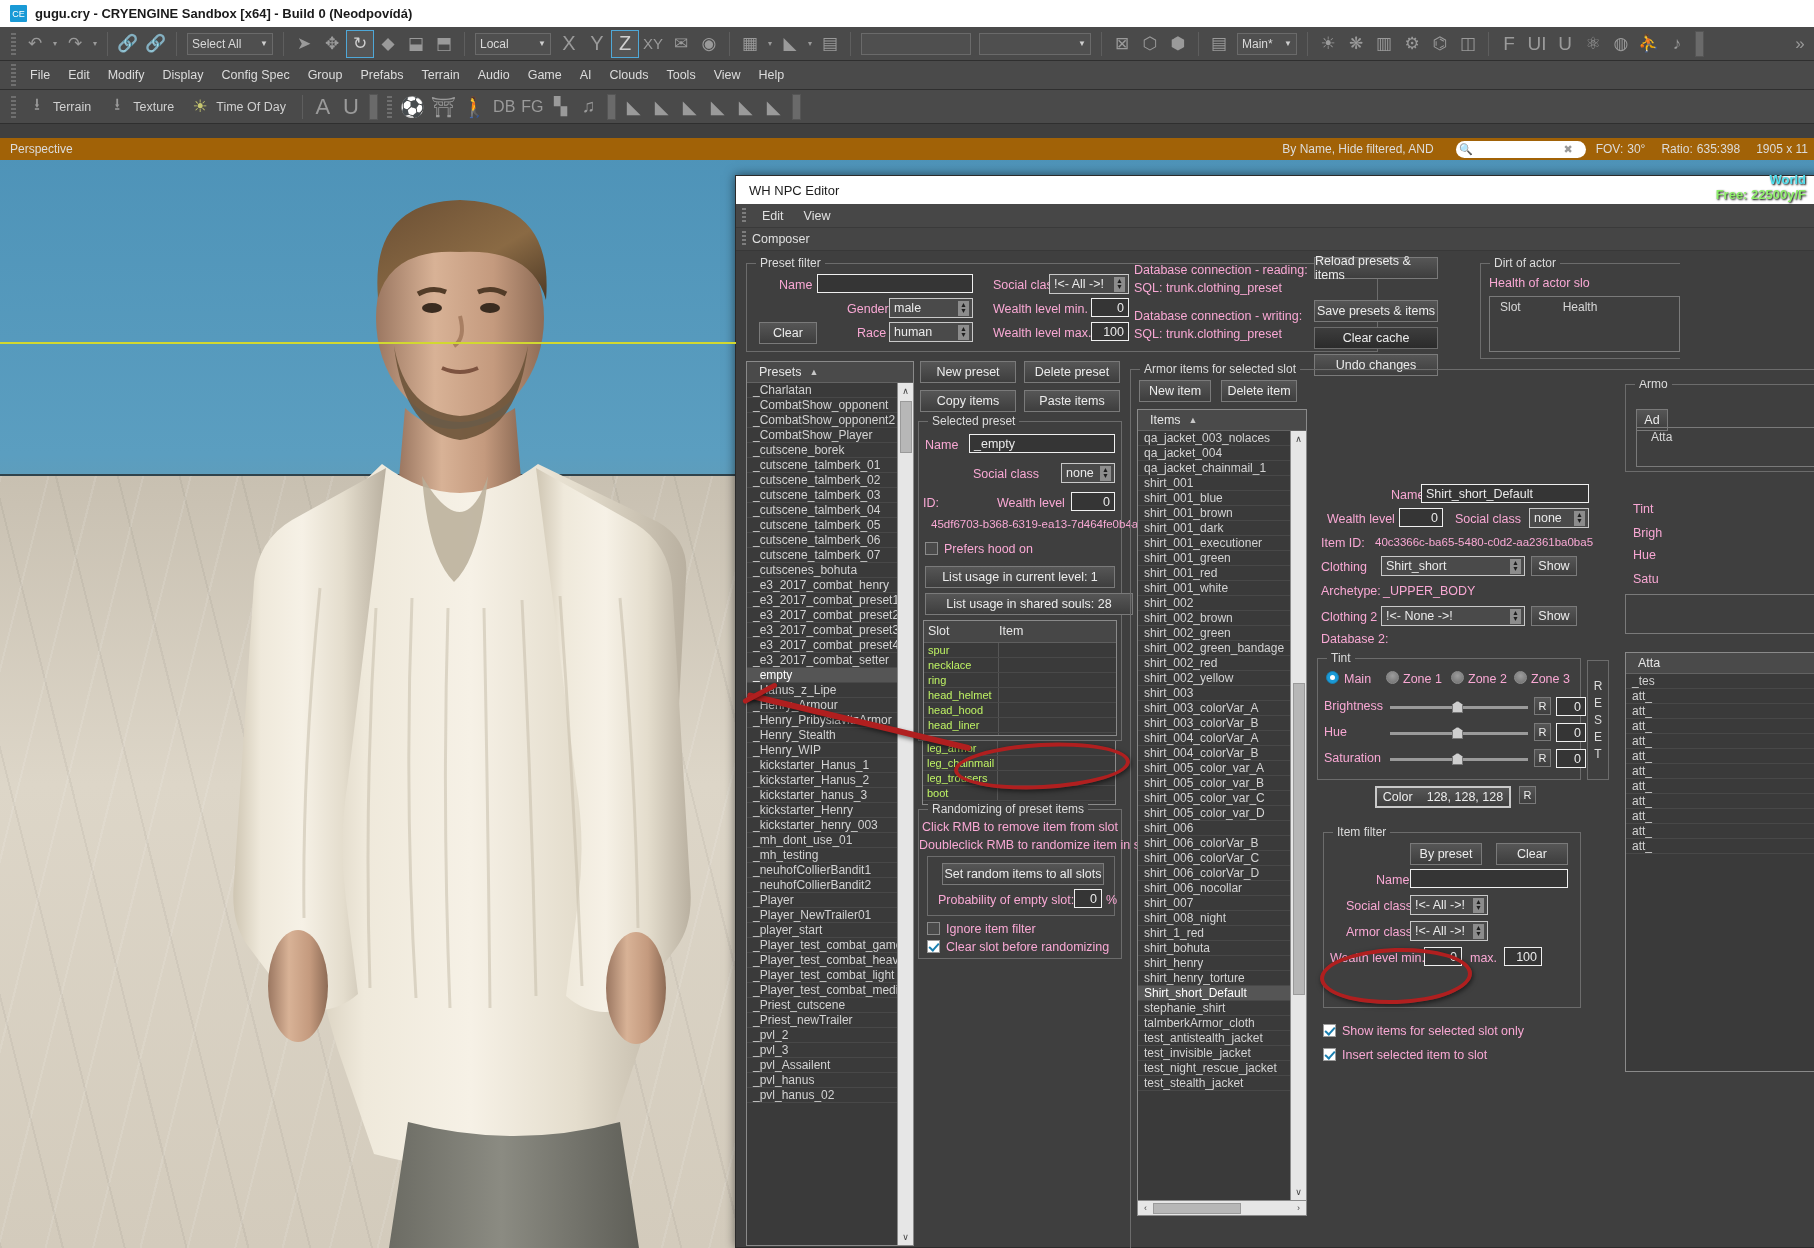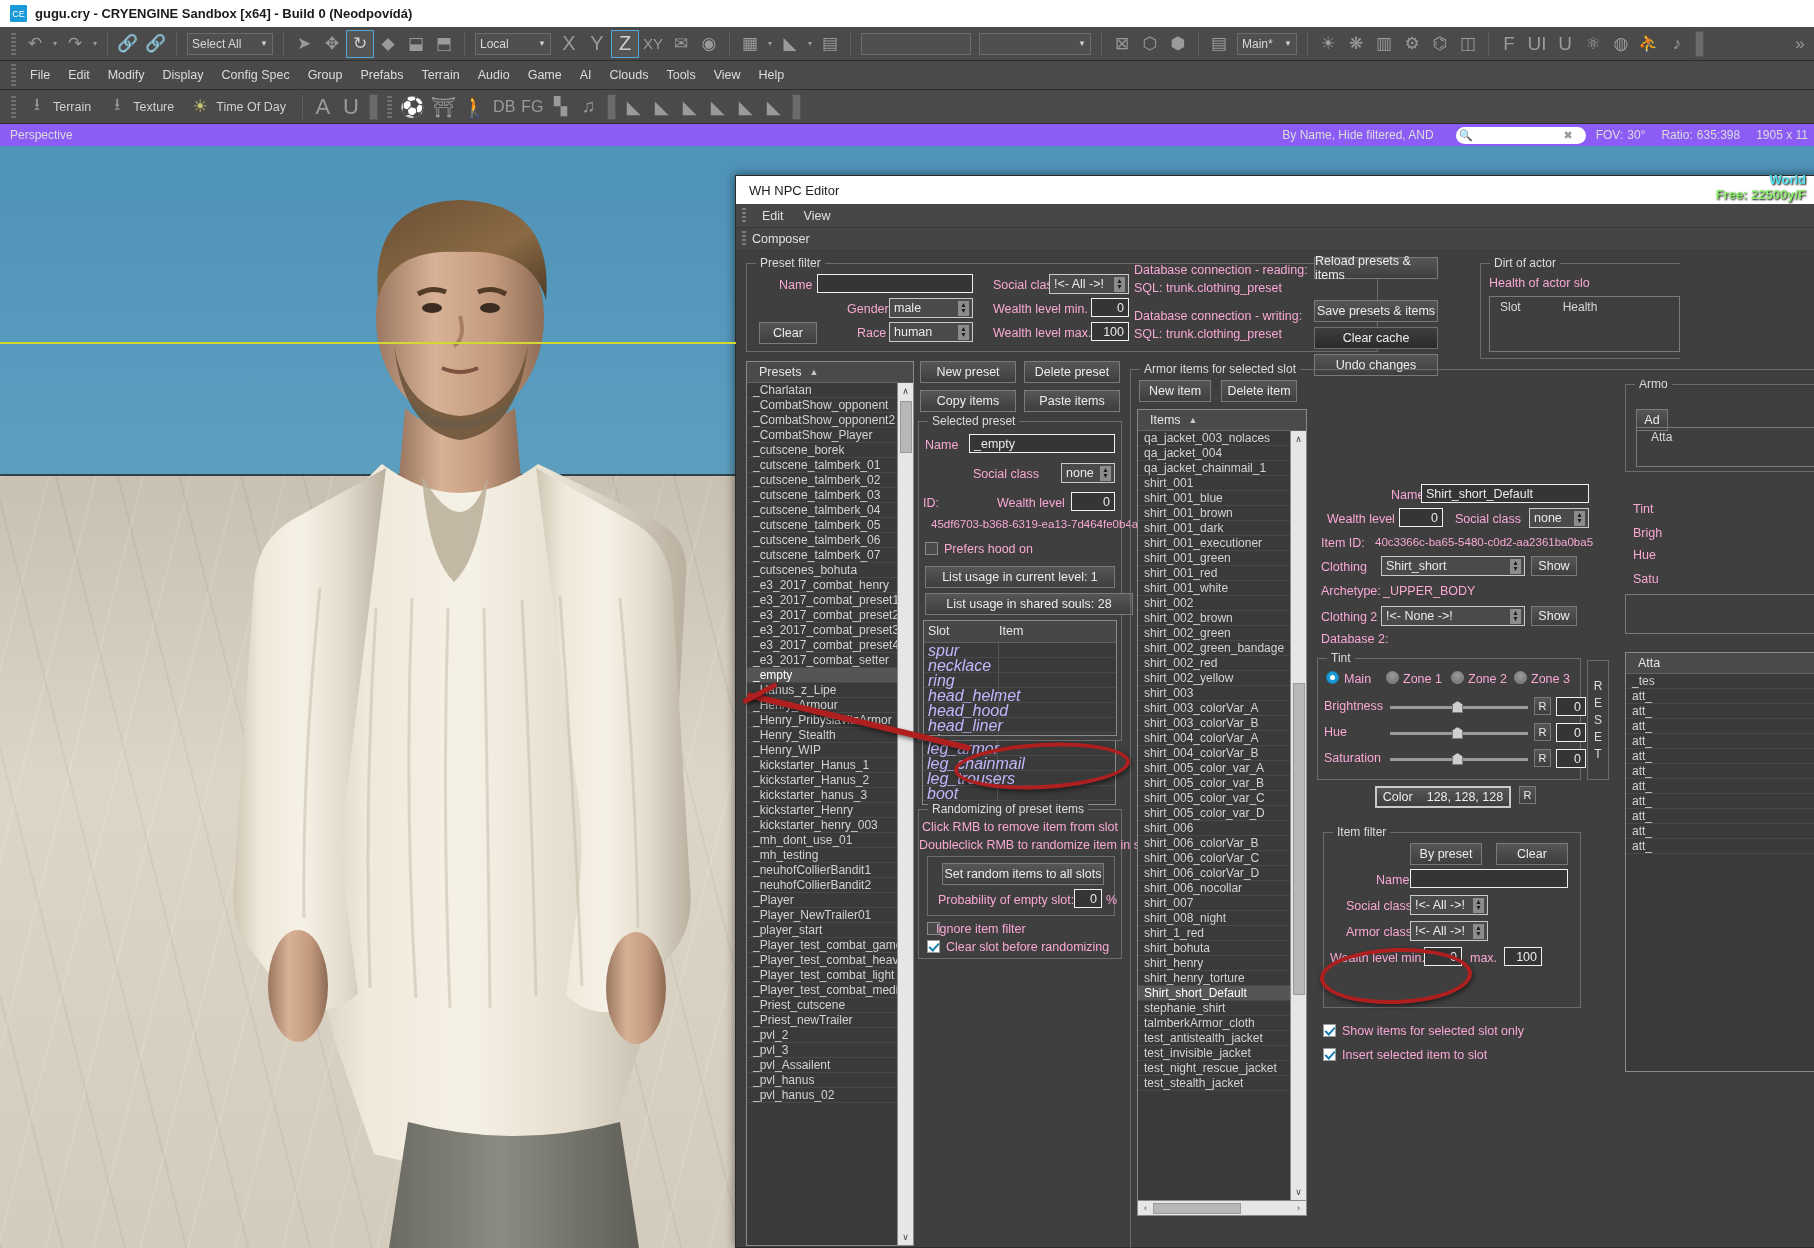--- a/index.html
+++ b/index.html
@@ -50,22 +50,22 @@
   }
   .tb-lbl { color:#d0d0d0;font-size:12.5px;margin:0 8px 0 2px;cursor:default;}
   .tb-icon-txt { display:flex;align-items:center;color:#9a9a9a;padding:0 2px;}
   .scroll-grip { width:9px;height:26px;background:#6a6a6a;border:1px solid #555;margin:0 4px;}
   
   #viewport {
     position:absolute; left:0; top:124px; width:1814px; height:1124px;
     overflow:hidden;
   }
   #vp-header {
-    position:absolute;left:0;top:0;width:100%;height:22px;
-    background:#8b5cf6; display:flex;align-items:center;
+    position:absolute;left:0;top:14px;width:100%;height:22px;
+    background:#a16207; display:flex;align-items:center;
     font-size:12px;color:#dcdcdc; z-index:5;gap:9px;
   }
   #vp-header .persp { padding-left:10px; }
   #vp-header .right { margin-left:auto; display:flex;align-items:center;gap:0px;padding-right:6px;}
   #vp-search {
     width:130px;height:17px;background:#fff;border-radius:9px;
     display:flex;align-items:center;padding:0 4px;margin:0 10px 0 6px;color:#555;
   }
   .vp-stat { font-size:12px;color:#dcdcdc;margin-right:16px; }
   
@@ -143,21 +143,21 @@
   .lb-head .sortarrow { margin-left:8px;font-size:9px;color:#c8c8c8; }
   .lb-rows { overflow:hidden; }
   .lb-row {
     height:15px;line-height:15px;padding-left:6px;font-size:12px;color:#d3d3d3;
     border-bottom:1px solid #484848;white-space:nowrap;overflow:hidden;cursor:default;
   }
   .lb-row.sel { background:#555555;color:#ffffff; }
   
   .tbl-head { height:22px;background:#474747;border-bottom:1px solid #5f5f5f;display:flex;
     font-size:12.5px;color:#e6e6e6;align-items:center;}
-  .tbl-row { height:15px;display:flex;font-size:16px;color:#c4b5fd;border-bottom:1px solid #494949;font-style:italic;}
+  .tbl-row { height:15px;display:flex;font-size:11px;color:#bef264;border-bottom:1px solid #494949;}
   .tbl-c1 { width:75px;padding-left:4px;line-height:15px;border-right:1px solid #565656; }
   .tbl-c2 { flex:1;padding-left:56px;line-height:15px; }
   
   .vsb { position:absolute;right:0;top:0;width:16px;bottom:0;background:#e6e6e6;
     border-left:1px solid #8a8a8a;}
   .vsb .ar { height:16px;display:flex;align-items:center;justify-content:center;
     font-size:9px;color:#444;background:#e6e6e6;}
   .vsb .thumb { position:absolute;left:2px;width:12px;background:#b7b7b7;border:1px solid #9a9a9a;}
   .hsb { position:absolute;left:0;right:0;bottom:0;height:15px;background:#e6e6e6;
     border-top:1px solid #8a8a8a;display:flex;align-items:center;}
@@ -658,21 +658,21 @@
       <span class="gb-t">Randomizing of preset items</span>
       <div class="lbl" style="position:absolute;left:0;top:10px;width:100%;text-align:center">Click RMB to remove item from slot</div>
       <div class="lbl" style="position:absolute;left:0;top:28px;width:100%;text-align:center">Doubleclick RMB to randomize item in slot</div>
       <div style="position:absolute;left:8px;top:46px;width:188px;height:60px;border:1px solid #6c6c6c">
         <div class="btn" style="position:absolute;left:14px;top:6px;width:162px">Set random items to all slots</div>
         <span class="lbl" style="position:absolute;left:10px;top:36px">Probability of empty slot:</span>
         <div class="fld num" style="position:absolute;left:146px;top:32px;width:28px">0</div>
         <span class="lbl" style="position:absolute;left:178px;top:36px">%</span>
       </div>
       <span style="position:absolute;left:8px;top:112px" class="chk off"></span>
-      <span class="lbl" style="position:absolute;left:17px;top:112px">Ignore item filter</span>
+      <span class="lbl" style="position:absolute;left:27px;top:112px">Ignore item filter</span>
       <span style="position:absolute;left:8px;top:130px" class="chk on"></span>
       <span class="lbl" style="position:absolute;left:27px;top:130px">Clear slot before randomizing</span>
     </div>
 
     <div class="gb" style="left:394px;top:118px;width:686px;height:880px">
       <span class="gb-t">Armor items for selected slot</span>
 
       <div class="btn" style="position:absolute;left:8px;top:10px;width:72px">New item</div>
       <div class="btn" style="position:absolute;left:90px;top:10px;width:76px">Delete item</div>
 

